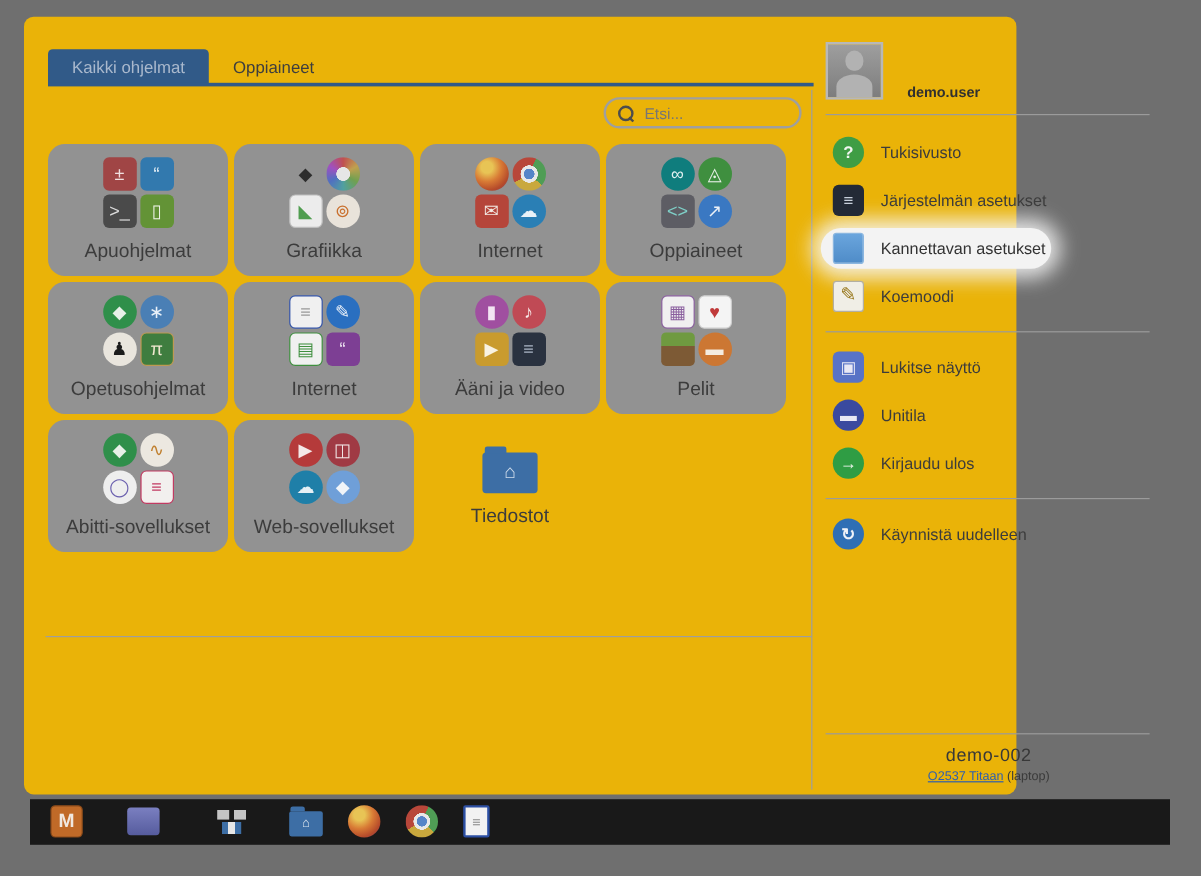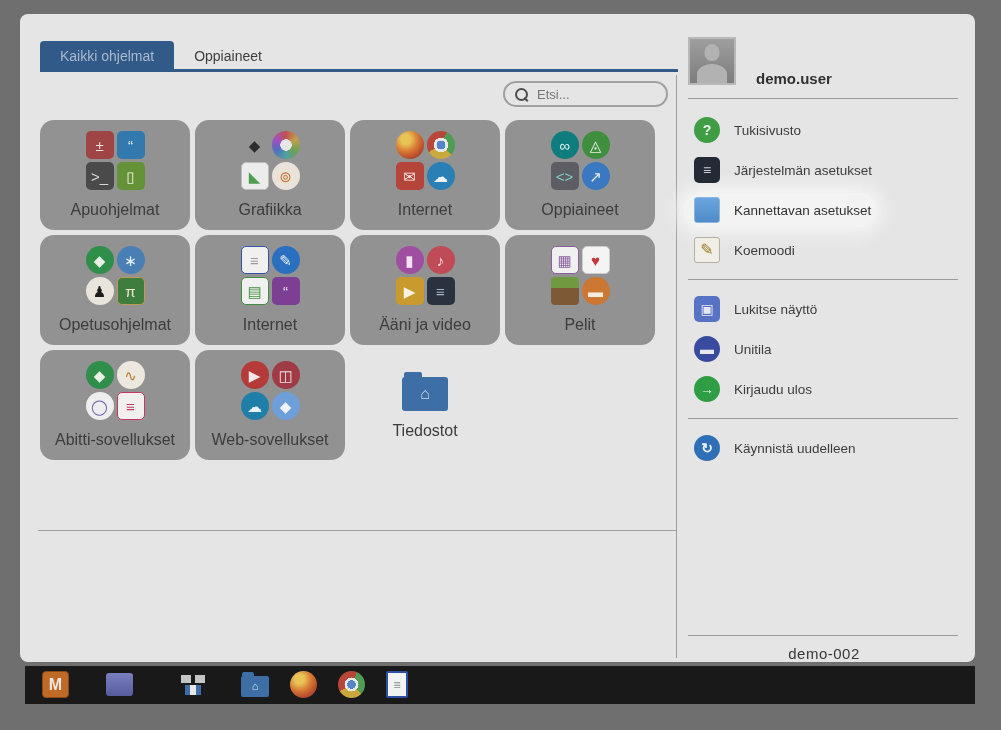--- a/index.html
+++ b/index.html
@@ -1,18 +1,18 @@
 <!DOCTYPE html>
 <html><head>
 <meta charset="utf-8">
 <style>
   html,body{margin:0;padding:0;}
   body{width:1001px;height:730px;background:#6f6f6f;font-family:"Liberation Sans",sans-serif;position:relative;overflow:hidden;}
 
-  .panel{position:absolute;left:20px;top:14px;width:955px;height:648px;background:#e5e5e5;border-radius:8px;}
+  .panel{position:absolute;left:20px;top:14px;width:827px;height:648px;background:#eab308;border-radius:8px;}
 
   
   .main{position:absolute;left:0;top:0;width:656px;height:648px;}
   .tabbar{position:absolute;left:20px;top:27px;height:30px;display:flex;}
   .tab{height:30px;display:flex;align-items:center;padding:0 20px;font-size:14px;color:#3e3e3e;cursor:default;}
   .tab.active{background:#315a88;color:#aab9cd;border-radius:4px 4px 0 0;}
   .tab-underline{position:absolute;left:20px;top:55px;width:638px;height:3px;background:#315a88;}
 
   .searchbox{position:absolute;left:483px;top:67px;width:165px;height:26px;border:2px solid #9f9f9f;border-radius:15px;display:flex;align-items:center;padding:0 10px;gap:7px;box-sizing:border-box;}
   .mag{width:9px;height:9px;border:2px solid #4d4d4d;border-radius:50%;position:relative;flex:none;}
@@ -41,21 +41,21 @@
   
   .hdiv{position:absolute;height:1px;background:#9e9e9e;}
   .vdiv{position:absolute;left:656px;top:61px;bottom:4px;width:1px;background:#9e9e9e;}
 
   
   .sidebar{position:absolute;left:666px;top:0;width:289px;height:648px;box-sizing:border-box;padding:20px 0 0 2px;}
   .userrow{display:flex;align-items:center;gap:20px;padding-left:0;}
   .avatar{position:relative;width:44px;height:44px;background:linear-gradient(#9e9e9e,#7d7d7d);border:2px solid #b8b8b8;overflow:hidden;flex:none;}
   .avatar::before{content:'';position:absolute;left:50%;top:5px;transform:translateX(-50%);width:15px;height:17px;background:#b2b2b2;border-radius:50% 50% 45% 45%;}
   .avatar::after{content:'';position:absolute;left:50%;top:25px;transform:translateX(-50%);width:30px;height:20px;background:#b2b2b2;border-radius:50% 50% 0 0;}
-  .username{font-size:15px;font-weight:bold;color:#303030;margin-top:36px;}
+  .username{font-size:12px;font-weight:bold;color:#303030;margin-top:36px;}
   .sb-div{height:1px;background:#9b9b9b;width:270px;margin:11px 0;}
   .sb-div.sec{margin:9px 0;}
   .sb-item{display:flex;align-items:center;gap:14px;height:40px;padding-left:6px;position:relative;}
   .sb-item .ticon{position:relative;z-index:1;width:26px;height:26px;display:flex;align-items:center;justify-content:center;font-size:14px;line-height:1;box-sizing:border-box;flex:none;}
   .sb-item .sb-label{position:relative;z-index:1;font-size:13.5px;color:#3c3c3c;}
   .sb-item.hl::before{content:'';position:absolute;left:-4px;top:3px;width:192px;height:34px;background:#f3f3f3;border-radius:17px;box-shadow:0 0 16px 8px rgba(246,246,246,0.85);z-index:0;}
   .sb-item.hl .sb-label{color:#323232;text-align:center;}
 
   .ticon.circle{border-radius:50%;}
   .ticon.sq{border-radius:5px;}
@@ -244,20 +244,24 @@
         <div class="sb-div sec"></div>
         <div class="sb-item">
           <div class="ticon circle" style="background: rgb(47, 111, 181); color: rgb(238, 242, 248); font-weight: bold;">↻</div>
           <div class="sb-label">Käynnistä uudelleen</div>
         </div>
       </div>
 
     <div class="sb-footer">
       <div class="foot-div"></div>
       <div class="hostname">demo-002</div>
+      <div class="hostrow">
+        <a href="#">O2537 Titaan</a>
+        <span> </span><span>(laptop)</span>
+      </div>
     </div>
   </div>
 </div>
 
 <div class="taskbar" id="taskbar">
     <div class="tb-ic mtile" style="left: 17px;">M</div>
     <div class="tb-ic desk" style="left: 81px;"></div>
     <div class="tb-ic winstack" style="left: 155px;"></div>
     <div class="tb-ic foldersm" style="left: 216px;">⌂</div>
     <div class="tb-ic firefox" style="left: 265px;"></div>

